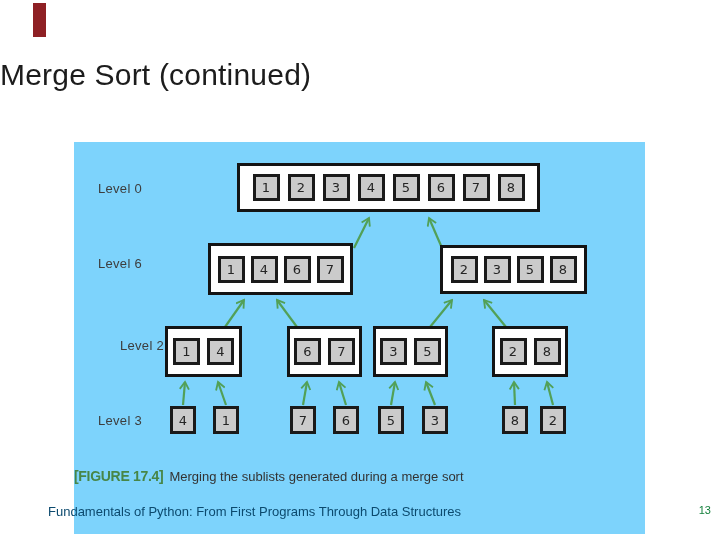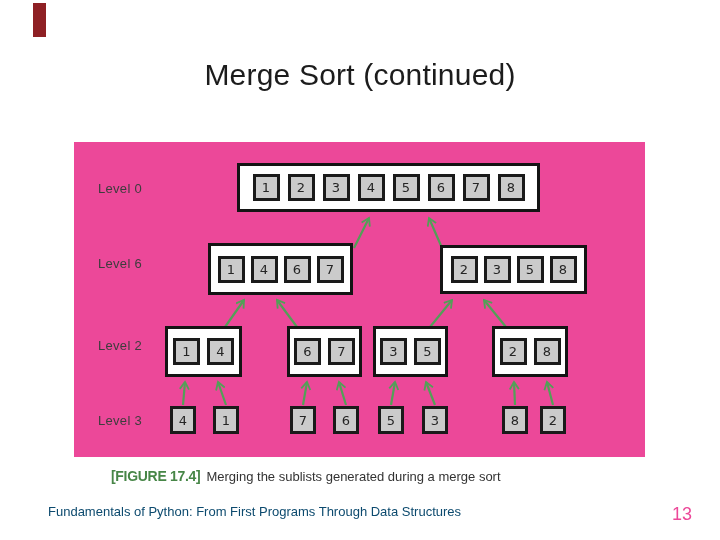--- a/index.html
+++ b/index.html
@@ -2,26 +2,26 @@
 <html><head>
 <meta charset="utf-8">
 <style>
   html,body{margin:0;padding:0;}
   body{
     width:720px;height:540px;position:relative;background:#ffffff;overflow:hidden;
     font-family:"Liberation Sans",sans-serif;
   }
   .accent-bar{position:absolute;left:33px;top:3px;width:13px;height:34px;background:#8e2024;}
   .slide-title{
-    position:absolute;left:0;top:58px;width:720px;text-align:center;
+    position:absolute;left:0;top:58px;width:720px;
     font-size:30px;color:#1c1c1c;letter-spacing:0.2px;
   }
-  .panel{position:absolute;left:74px;top:142px;width:571px;height:315px;background:#ec4899;}
+  .panel{position:absolute;left:74px;top:142px;width:571px;height:392px;background:#7dd3fc;}
   .lvl-label{position:absolute;left:24px;font-size:13px;color:#3d3d3d;letter-spacing:0.3px;}
-  .lbl0{top:39px;} .lbl1{top:114px;} .lbl2{top:196px;} .lbl3{top:271px;}
+  .lbl0{top:39px;} .lbl1{top:114px;} .lbl2{top:196px;margin-left:22px;} .lbl3{top:271px;}
   .group{
     position:absolute;box-sizing:border-box;background:#ffffff;border:3px solid #141414;
     display:flex;align-items:center;justify-content:center;
   }
   .g0{left:163px;top:21px;width:303px;height:49px;gap:8px;}
   .g1a{left:134px;top:101px;width:145px;height:52px;gap:6px;}
   .g1b{left:366px;top:103px;width:147px;height:49px;gap:6px;}
   .g2a{left:91px;top:184px;width:77px;height:51px;gap:7px;}
   .g2b{left:213px;top:184px;width:75px;height:51px;gap:7px;}
   .g2c{left:299px;top:184px;width:75px;height:51px;gap:7px;}
@@ -29,23 +29,23 @@
   .cell{
     box-sizing:border-box;width:27px;height:27px;background:#cbcbcb;border:3px solid #1a1a1a;
     display:flex;align-items:center;justify-content:center;
     font-family:"DejaVu Sans",sans-serif;font-size:13px;color:#252525;flex:0 0 auto;
   }
   .l3cell{position:absolute;top:264px;width:26px;height:28px;}
   .p4{left:96px;} .p1{left:139px;} .p7{left:216px;} .p6{left:259px;}
   .p5{left:304px;} .p3{left:348px;} .p8{left:428px;} .p2{left:466px;}
   .arrows{position:absolute;left:0;top:0;width:571px;height:315px;}
   .caption{position:absolute;left:74px;top:468px;width:600px;font-size:13px;color:#333333;}
-  .caption .tag{font-weight:bold;font-size:14px;color:#478647;letter-spacing:-0.3px;margin-right:6px;padding-left:37px;}
+  .caption .tag{font-weight:bold;font-size:14px;color:#478647;letter-spacing:-0.3px;margin-right:6px;}
   .footer-left{position:absolute;left:48px;top:504px;font-size:13px;color:#0c4a6e;}
-  .footer-page{position:absolute;right:28px;top:504px;font-size:18px;color:#ec4899;}
+  .footer-page{position:absolute;right:9px;top:504px;font-size:11px;color:#15803d;}
 </style>
 </head>
 <body>
 
 <div class="accent-bar"></div>
 
 <div class="slide-title">Merge Sort (continued)</div>
 
 <div class="panel">
 

